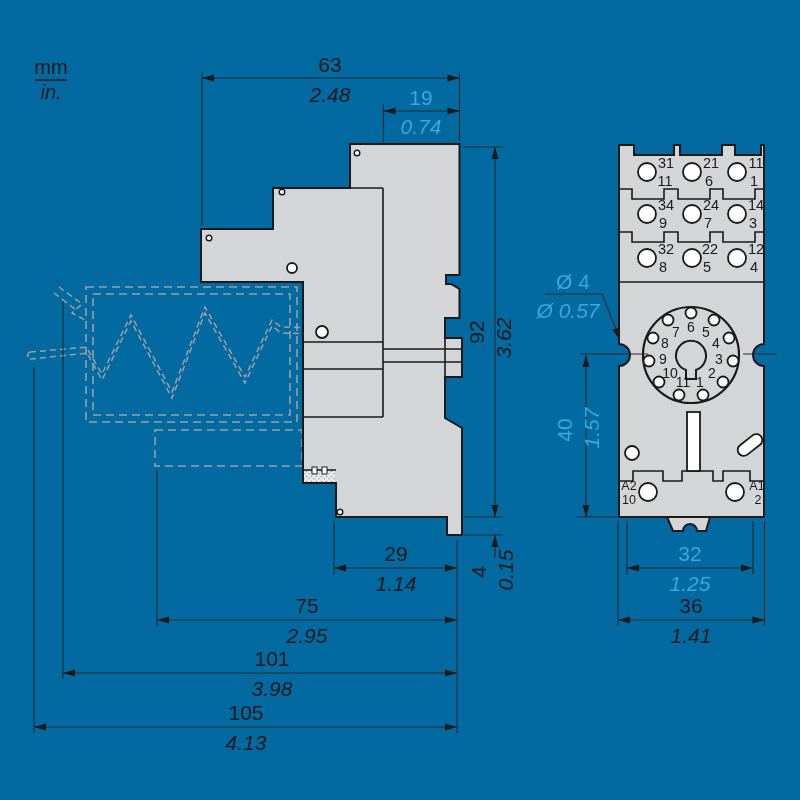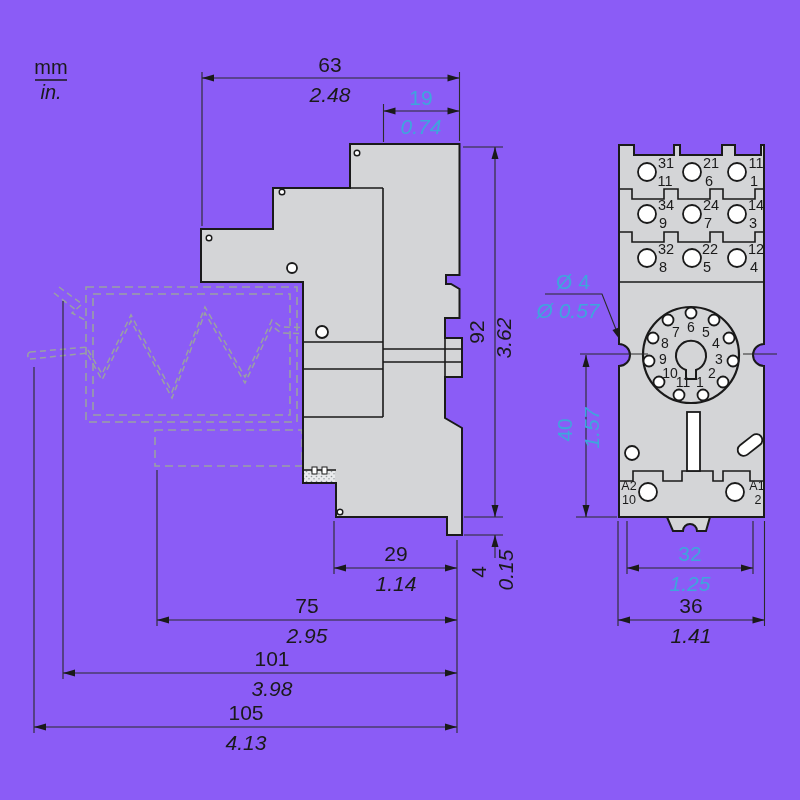--- a/index.html
+++ b/index.html
@@ -1,16 +1,16 @@
 <!DOCTYPE html>
 <html><head>
 <meta charset="utf-8">
 <style>
   html,body{margin:0;padding:0;background:#ffffff;}
-  .stage{width:800px;height:800px;position:relative;background:#8b5cf6;}
+  .stage{width:800px;height:800px;position:relative;background:#0369a1;}
   svg{display:block;font-family:"Liberation Sans", sans-serif;}
   .body-fill{fill:#d4d5d7;stroke:#1a1a1a;stroke-width:2;}
   .inner{stroke:#1a1a1a;stroke-width:1.6;fill:none;}
   .hole{fill:#ffffff;stroke:#1a1a1a;stroke-width:1.8;}
   .dot{fill:#ffffff;stroke:#1a1a1a;stroke-width:1.4;}
   .dim{stroke:#2b2b2b;stroke-width:1.1;fill:none;}
   .dash{stroke:#9aa0a4;stroke-width:1.6;fill:none;stroke-dasharray:8 5;}
   .dash2{stroke:#9aa0a4;stroke-width:1.5;fill:none;stroke-dasharray:6 4;}
   .ah{fill:#1a1a1a;stroke:none;}
   text{fill:#1a1a1a;}

